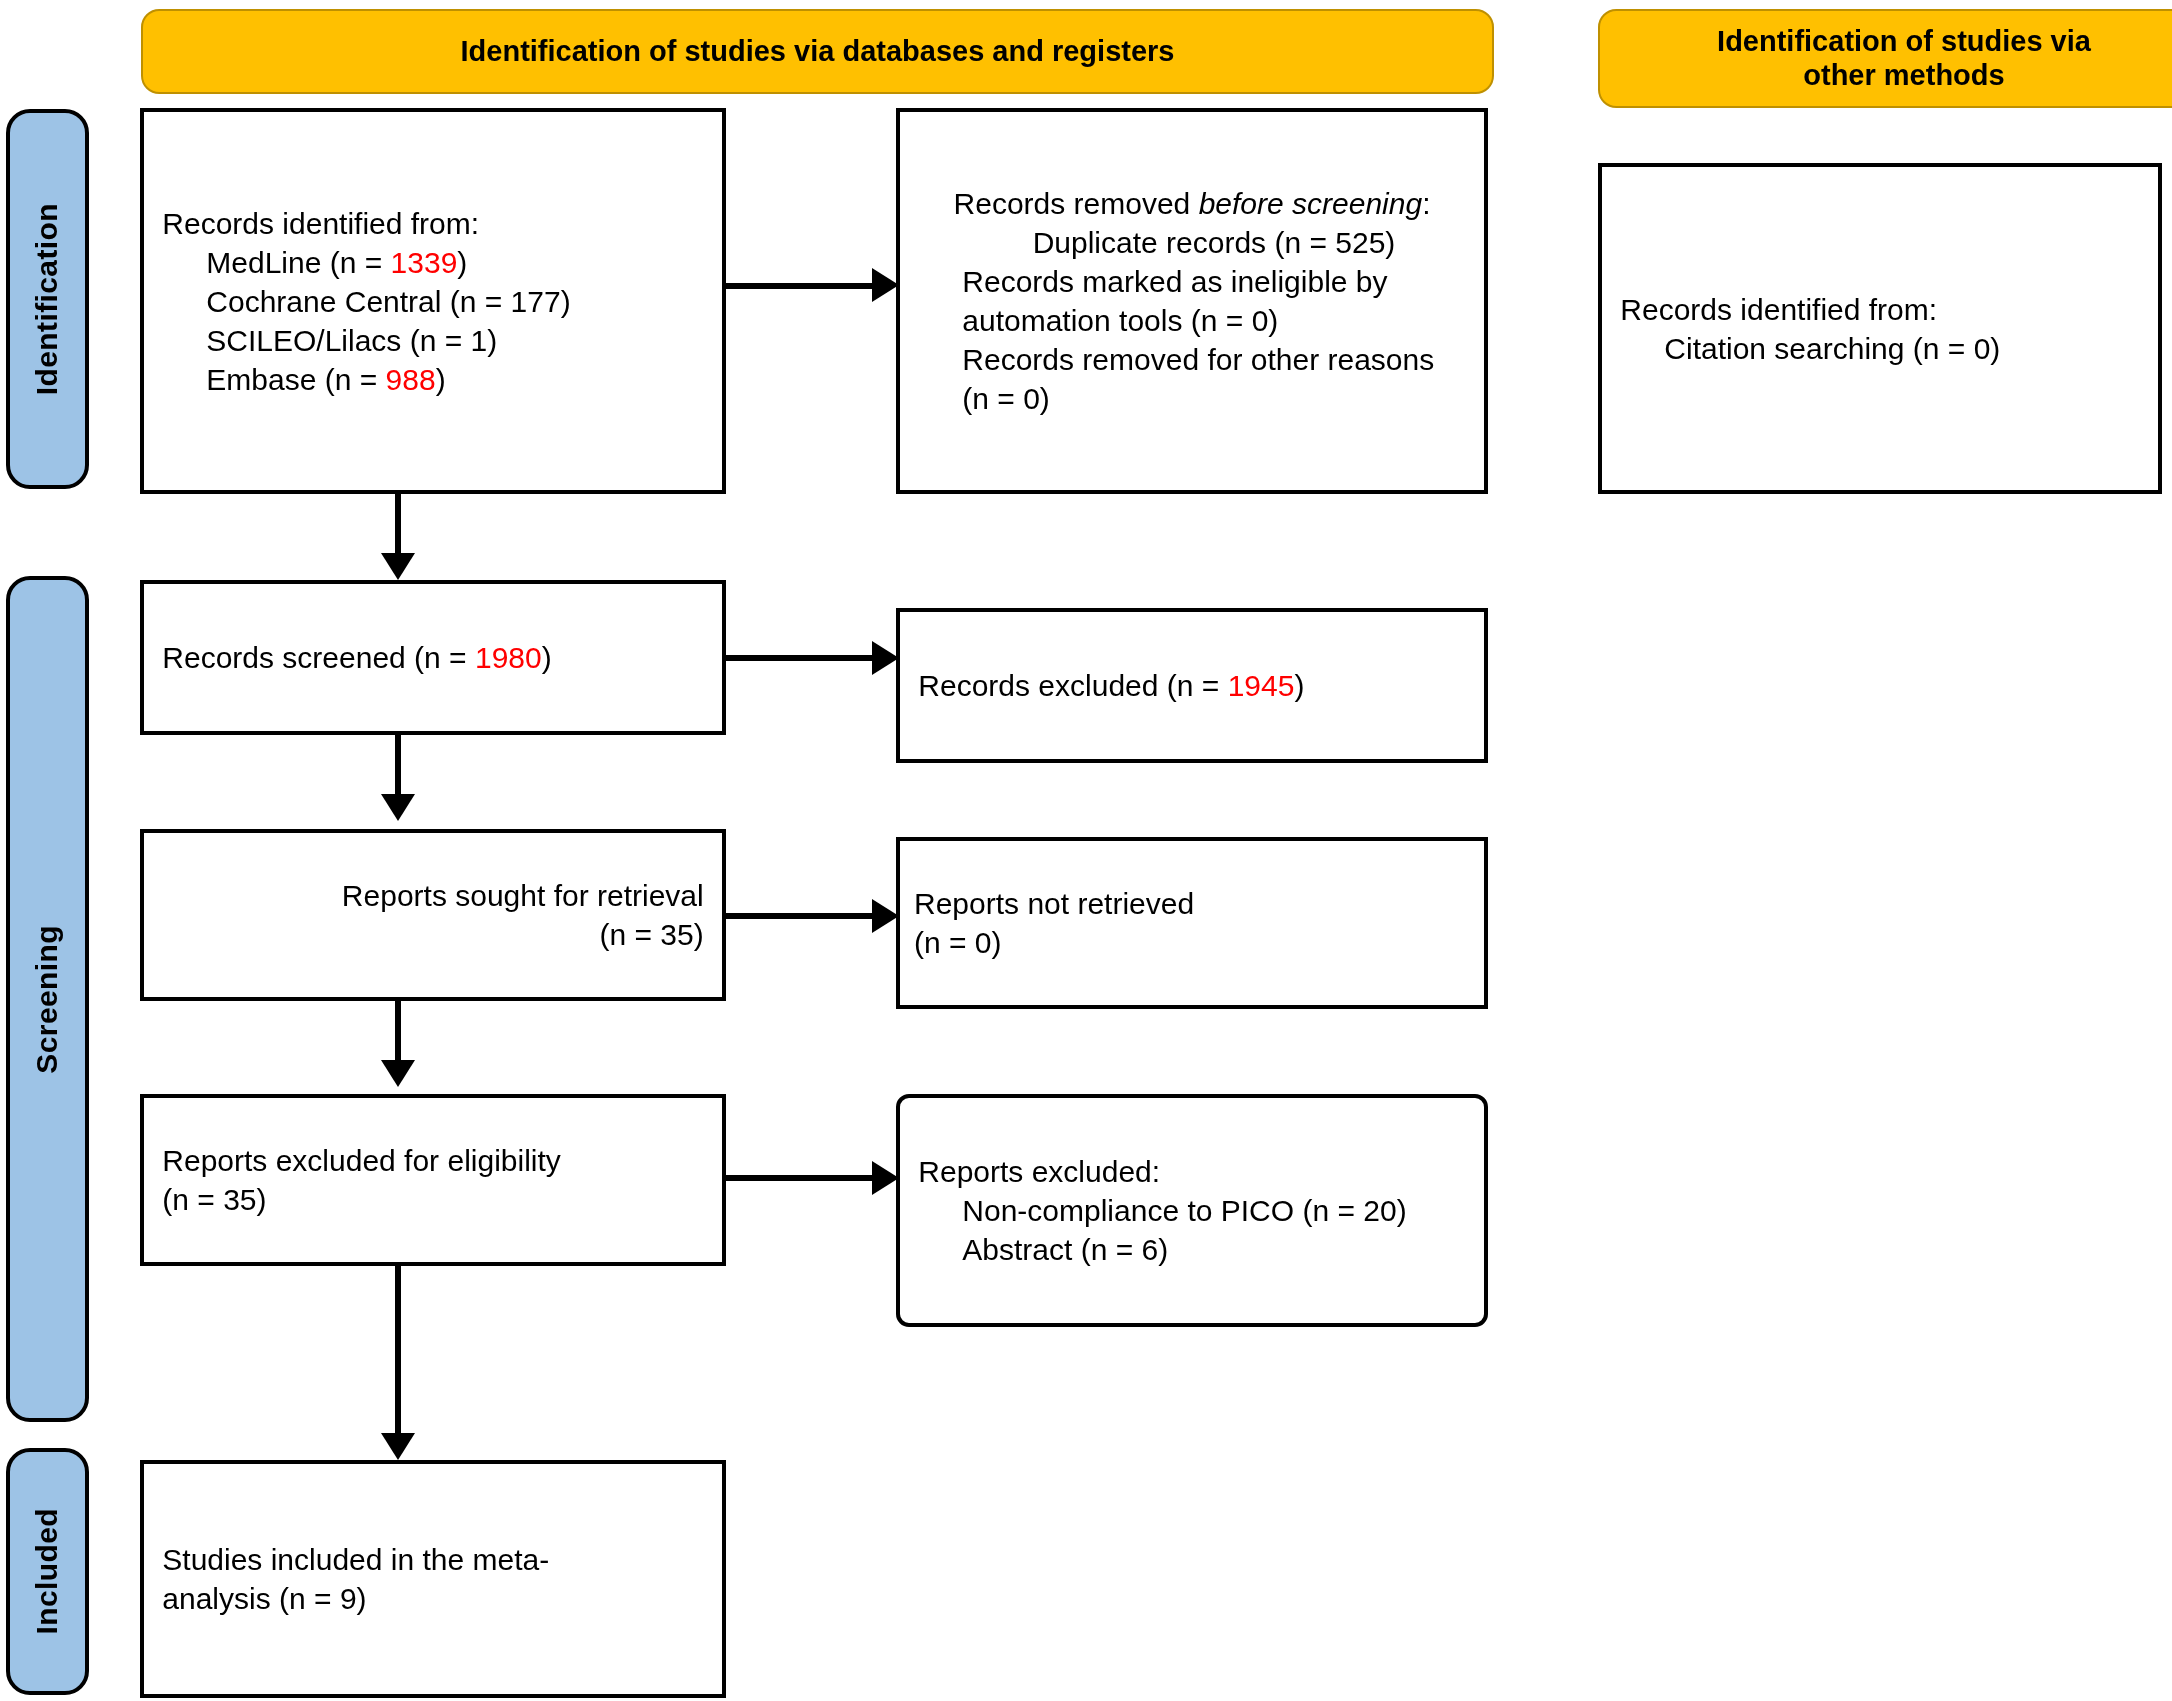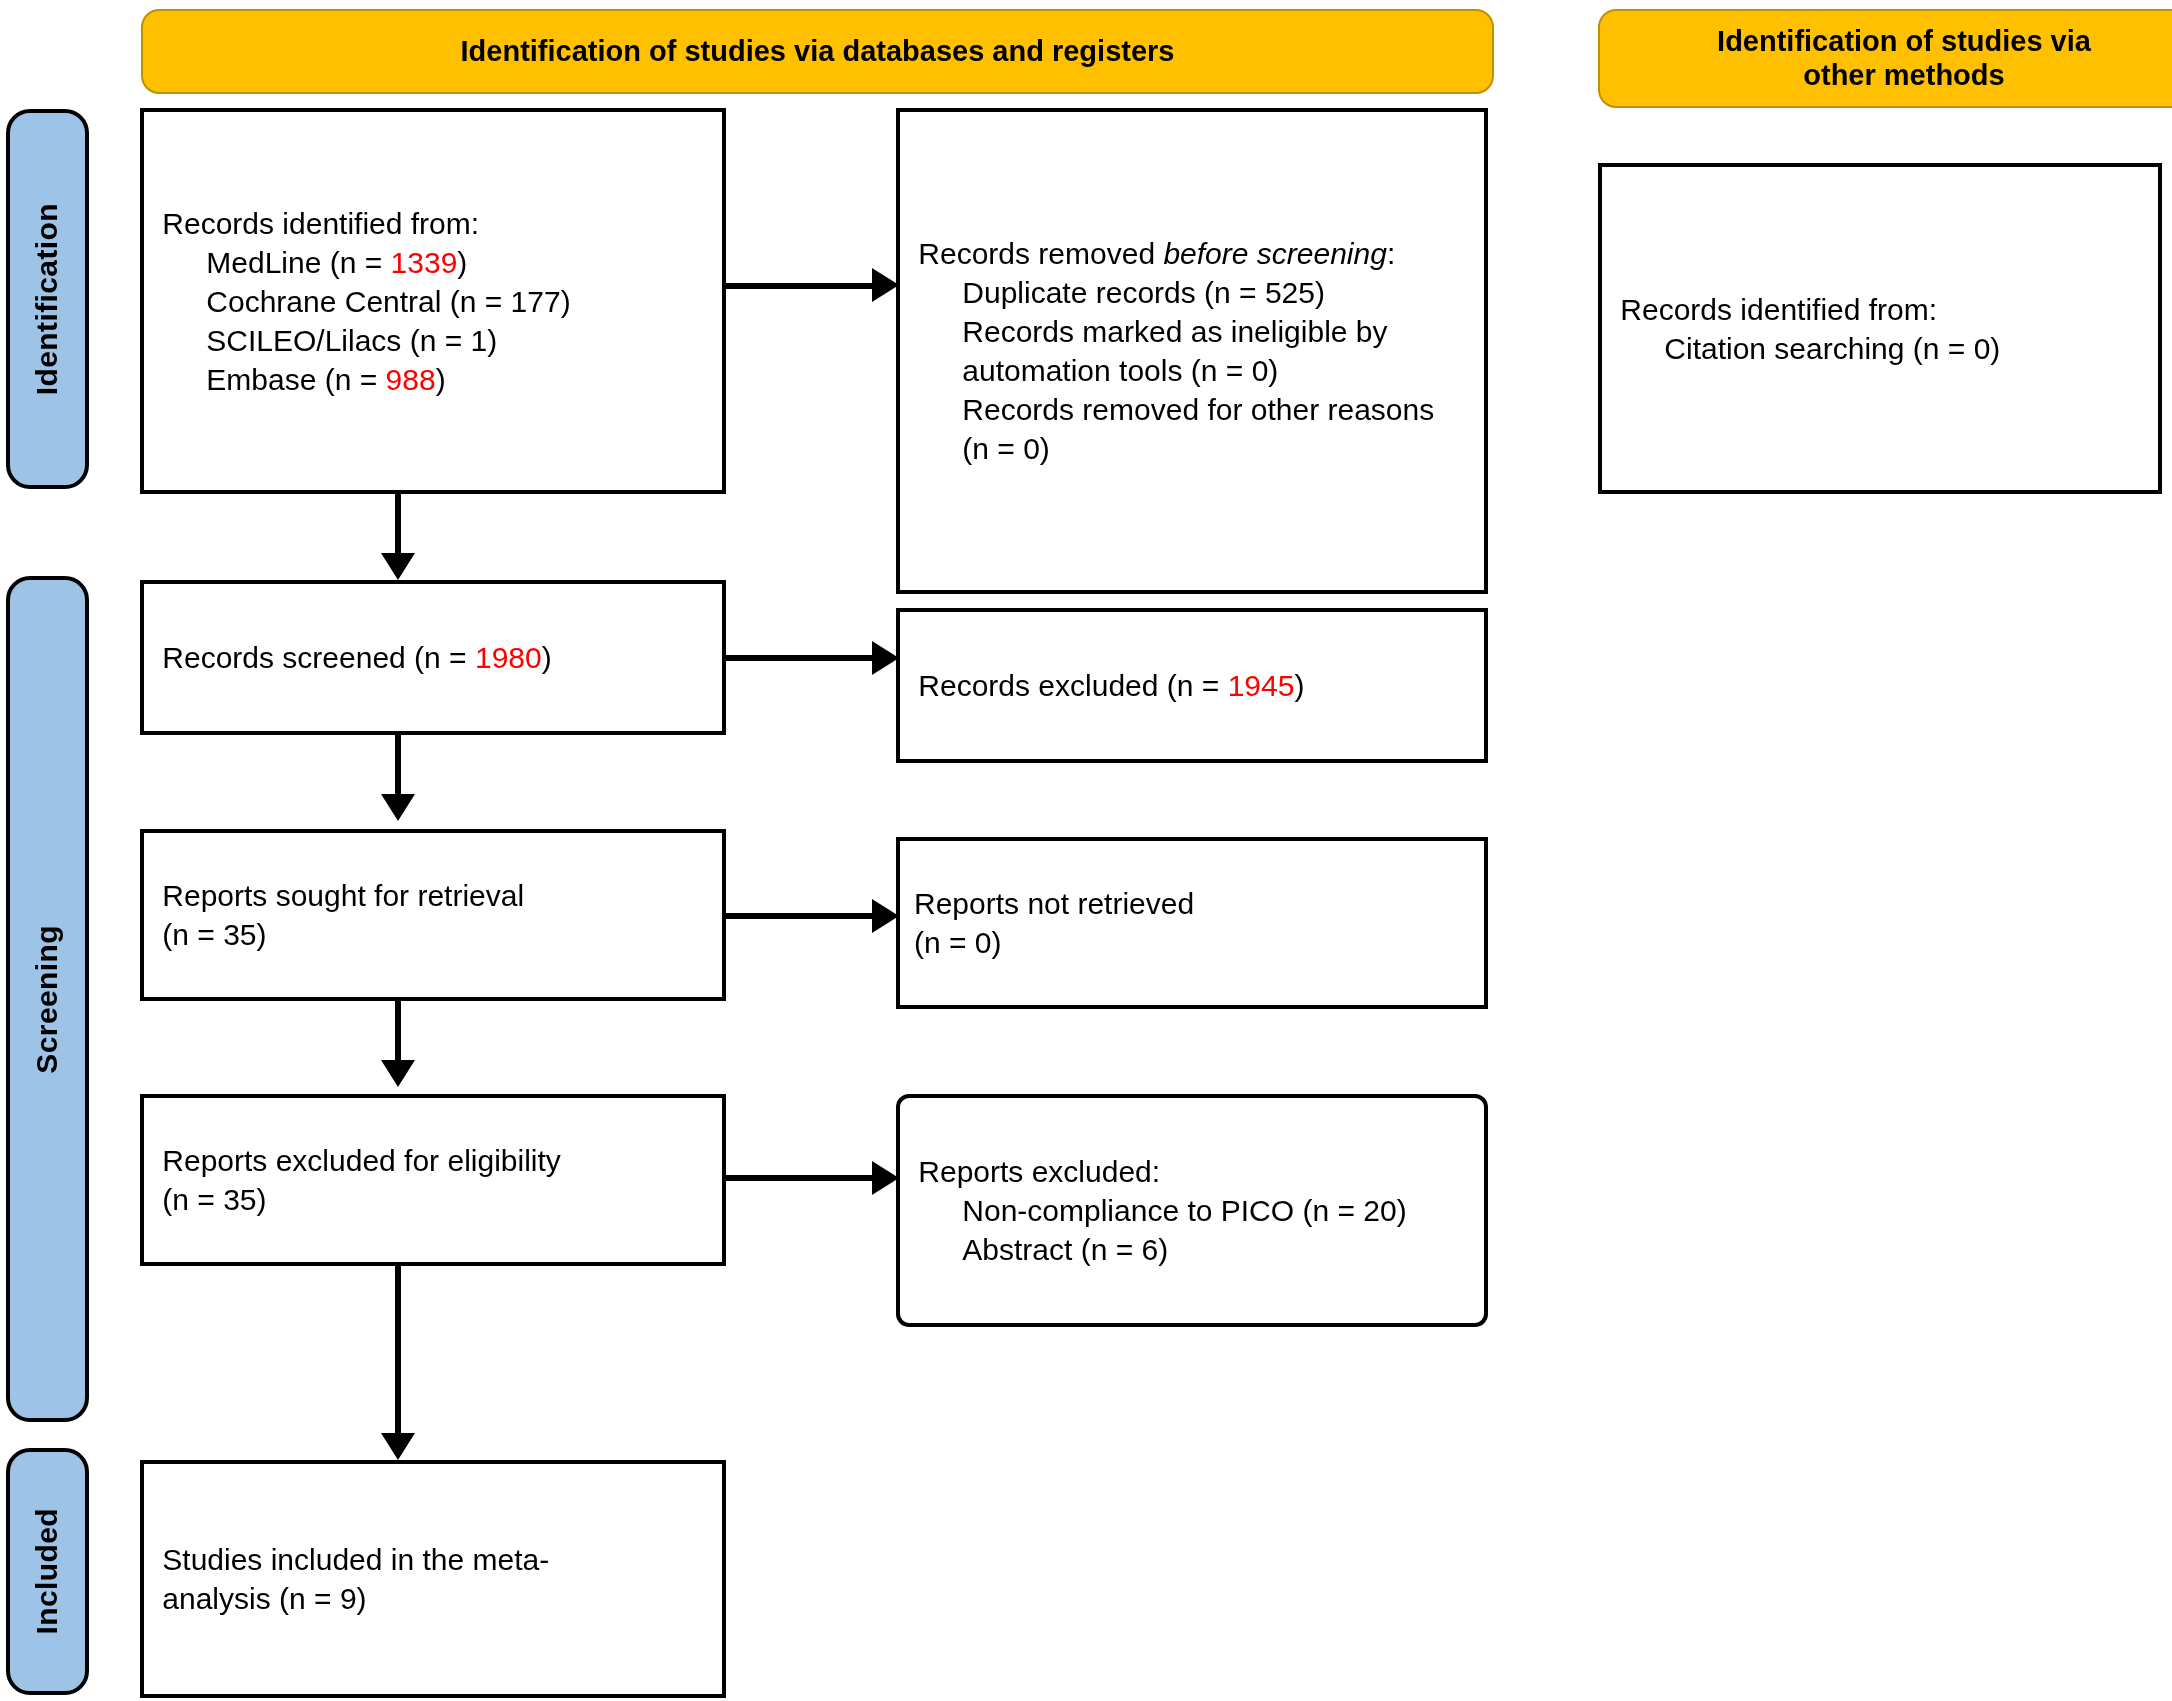--- a/index.html
+++ b/index.html
@@ -127,21 +127,21 @@
   </div>
 
   <div class="node" style="left:140px; top:108px; width:586px; height:386px;">
     <div class="line">Records identified from:</div>
     <div class="line hang"><span>MedLine (n = </span><span class="red">1339</span><span>)</span></div>
     <div class="line hang">Cochrane Central (n = 177)</div>
     <div class="line hang">SCILEO/Lilacs (n = 1)</div>
     <div class="line hang"><span>Embase (n = </span><span class="red">988</span><span>)</span></div>
   </div>
 
-  <div class="node" style="left:896px; top:108px; width:592px; height:486px;">
+  <div class="node" style="left:896px; top:108px; width:592px; height:386px;align-items:center;">
     <div class="line"><span>Records removed </span><span class="ital">before screening</span><span>:</span></div>
     <div class="line hang">Duplicate records (n = 525)</div>
     <div class="line hang">Records marked as ineligible by automation tools (n = 0)</div>
     <div class="line hang">Records removed for other reasons (n = 0)</div>
   </div>
 
   <div class="hline" style="left:726px; top:283px; width:148px;"></div>
   <div class="arrow-right" style="left:872px; top:268px;"></div>
 
   <div class="vline" style="left:395px; top:494px; height:62px;"></div>
@@ -154,21 +154,21 @@
   <div class="node" style="left:896px; top:580px; width:592px; height:155px;margin-top:28px;">
     <div class="line"><span>Records excluded (n = </span><span class="red">1945</span><span>)</span></div>
   </div>
 
   <div class="hline" style="left:726px; top:655px; width:148px;"></div>
   <div class="arrow-right" style="left:872px; top:641px;"></div>
 
   <div class="vline" style="left:395px; top:735px; height:62px;"></div>
   <div class="arrow-down" style="left:381px; top:794px;"></div>
 
-  <div class="node" style="left:140px; top:829px; width:586px; height:172px;">
+  <div class="node" style="left:140px; top:829px; width:586px; height:172px;text-align:right;">
     <div class="line">Reports sought for retrieval</div>
     <div class="line">(n = 35)</div>
   </div>
 
   <div class="node" style="left:896px; top:837px; width:592px; height:172px;padding-left:14px;">
     <div class="line">Reports not retrieved</div>
     <div class="line">(n = 0)</div>
   </div>
 
   <div class="hline" style="left:726px; top:913px; width:148px;"></div>

